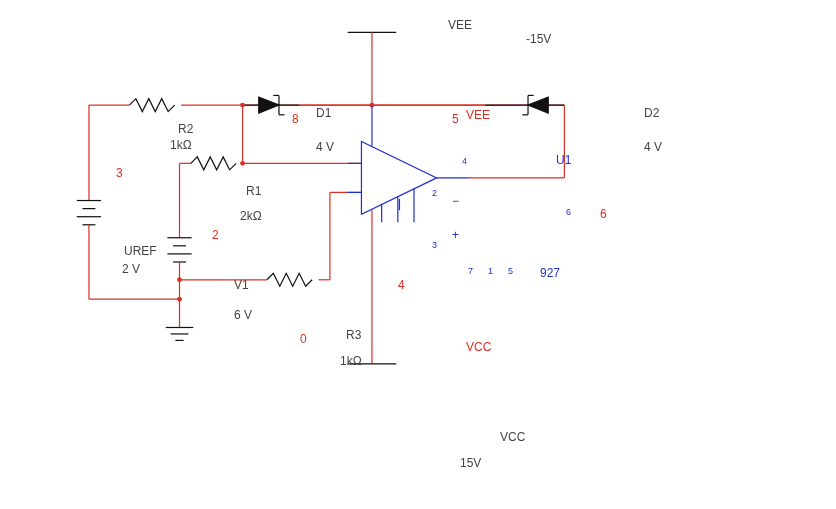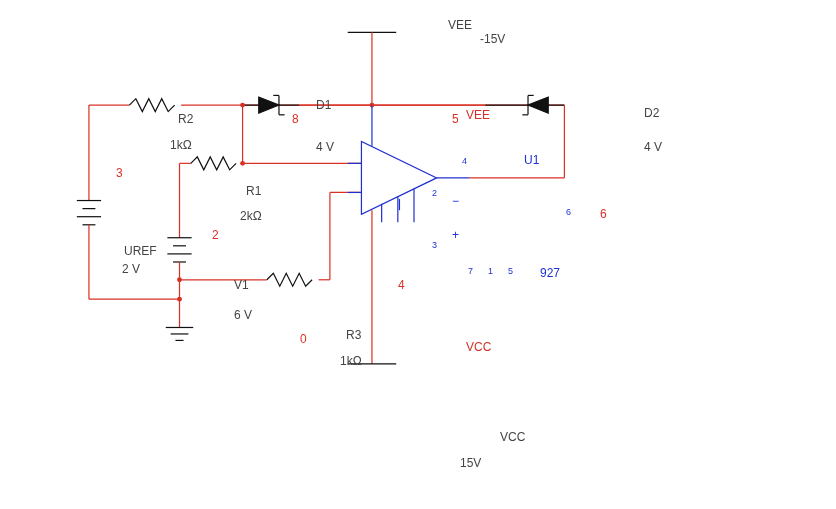--- a/index.html
+++ b/index.html
@@ -121,44 +121,44 @@
   <line class="wire" x1="698" y1="220" x2="698" y2="130"></line>
 
   <line class="oab" x1="494" y1="246" x2="494" y2="260"></line>
   <line class="wire" x1="460" y1="260" x2="460" y2="450"></line>
   <line class="dev" x1="430" y1="450" x2="490" y2="450"></line>
 
   <line class="wire" x1="460" y1="260" x2="460" y2="260"></line>
 </svg>
 
 <span class="lbl" style="left:448px;top:18px">VEE</span>
-<span class="lbl" style="left:480px;top:32px">-15V</span>
+<span class="lbl" style="left:526px;top:32px">-15V</span>
 <span class="lbl lblr" style="left:466px;top:108px">VEE</span>
 
-<span class="lbl" style="left:178px;top:112px">R2</span>
+<span class="lbl" style="left:178px;top:122px">R2</span>
 <span class="lbl" style="left:170px;top:138px">1kΩ</span>
 
-<span class="lbl" style="left:316px;top:98px">D1</span>
+<span class="lbl" style="left:316px;top:106px">D1</span>
 <span class="lbl" style="left:316px;top:140px">4 V</span>
 <span class="lbl" style="left:644px;top:106px">D2</span>
 <span class="lbl" style="left:644px;top:140px">4 V</span>
 
 <span class="lbl" style="left:246px;top:184px">R1</span>
 <span class="lbl" style="left:240px;top:209px">2kΩ</span>
 
 <span class="lbl" style="left:124px;top:244px">UREF</span>
 <span class="lbl" style="left:122px;top:262px">2 V</span>
 
 <span class="lbl" style="left:234px;top:278px">V1</span>
 <span class="lbl" style="left:234px;top:308px">6 V</span>
 
 <span class="lbl" style="left:346px;top:328px">R3</span>
 <span class="lbl" style="left:340px;top:354px">1kΩ</span>
 
-<span class="lbl lblb" style="left:524px;top:153px">U1</span>
+<span class="lbl lblb" style="left:556px;top:153px">U1</span>
 <span class="lbl lblb" style="left:540px;top:266px">927</span>
 <span class="lbl lblb" style="left:452px;top:194px">−</span>
 <span class="lbl lblb" style="left:452px;top:228px">+</span>
 
 <span class="lbl lblb lbltiny" style="left:462px;top:156px">4</span>
 <span class="lbl lblb lbltiny" style="left:432px;top:188px">2</span>
 <span class="lbl lblb lbltiny" style="left:432px;top:240px">3</span>
 <span class="lbl lblb lbltiny" style="left:566px;top:207px">6</span>
 <span class="lbl lblb lbltiny" style="left:468px;top:266px">7</span>
 <span class="lbl lblb lbltiny" style="left:488px;top:266px">1</span>

